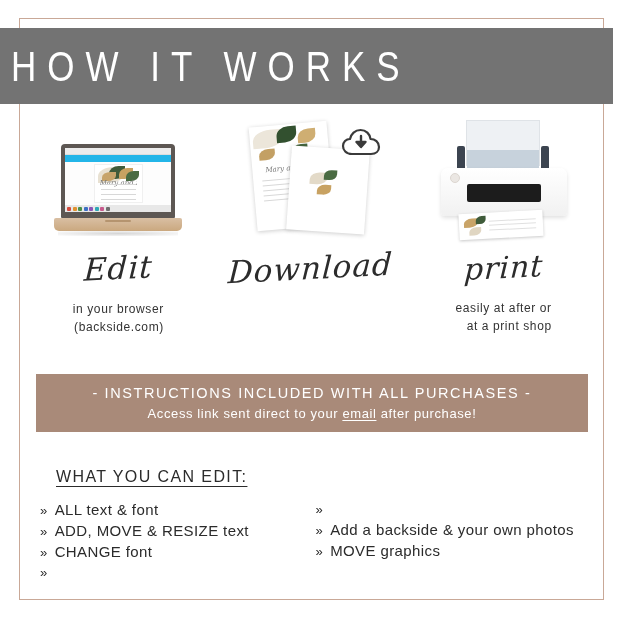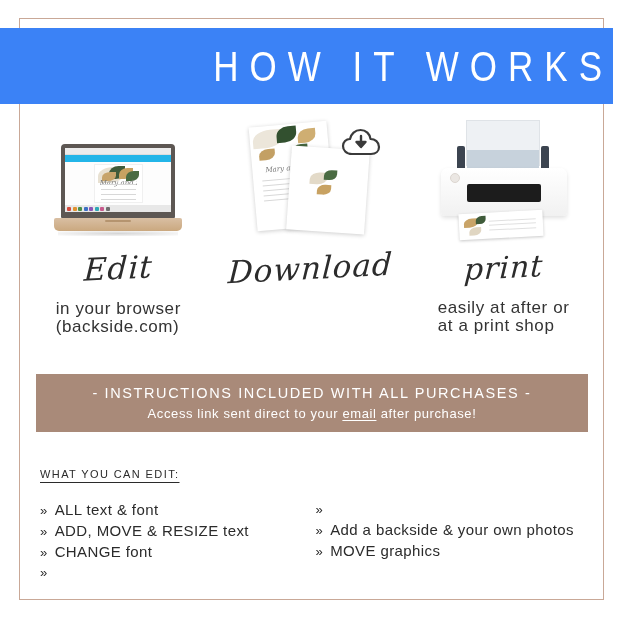--- a/index.html
+++ b/index.html
@@ -16,22 +16,22 @@
   .frame{
     position:absolute;left:19px;top:18px;width:585px;height:582px;
     border:1.5px solid #c9a897;
     box-sizing:border-box;
     pointer-events:none;
   }
 
   
   .header-band{
     position:absolute;left:0px;top:28px;width:613px;height:76px;
-    background:#3b82f6;
-    display:flex;align-items:center;justify-content:flex-end;
+    background:#737373;
+    display:flex;align-items:center;justify-content:flex-start;
   }
   .header-title{
     color:#ffffff;
     font-size:35px;
     letter-spacing:11px;
     font-weight:300;
     text-indent:11px;
     font-family:"Liberation Sans", sans-serif;
     transform:scaleY(1.22);
     white-space:nowrap;
@@ -51,23 +51,23 @@
     color:#2c2c2c;
     font-size:31px;
     letter-spacing:1px;
     margin-top:10px;
     transform:rotate(-3deg) skewX(-6deg);
     white-space:nowrap;
   }
   .script.lower{font-size:30px;}
   .caption{
     margin-top:14px;
-    text-align:left;
+    text-align:right;
     color:#333;
-    font-size:17px;
+    font-size:12px;
     line-height:18px;
     letter-spacing:0.6px;
     font-weight:300;
   }
   .caption div{white-space:nowrap;}
 
   
   .laptop{position:relative;width:128px;height:96px;}
   .lid{
     position:absolute;left:7px;top:0;width:114px;height:74px;
@@ -142,22 +142,22 @@
     white-space:nowrap;
   }
   .instr-line2{
     color:#fff;font-size:13px;letter-spacing:0.6px;font-weight:300;margin-top:5px;
     white-space:nowrap;
   }
   .instr-line2 u{text-decoration:underline;text-underline-offset:2px;}
 
   
   .edit-title{
-    position:absolute;left:40px;top:468px;
-    font-size:11px;letter-spacing:1.4px;color:#2b2b2b;font-weight:400;
+    position:absolute;left:56px;top:468px;
+    font-size:16px;letter-spacing:1.4px;color:#2b2b2b;font-weight:400;
     text-decoration:underline;text-underline-offset:4px;
   }
   .edit-cols{position:absolute;left:40px;top:500px;width:545px;display:flex;}
   .edit-col{flex:1;}
   .edit-col.right{padding-left:6px;}
   .bullet{
     display:flex;align-items:baseline;gap:7px;
     font-size:15px;line-height:20px;color:#2b2b2b;font-weight:300;letter-spacing:0.4px;
     white-space:nowrap;
   }

